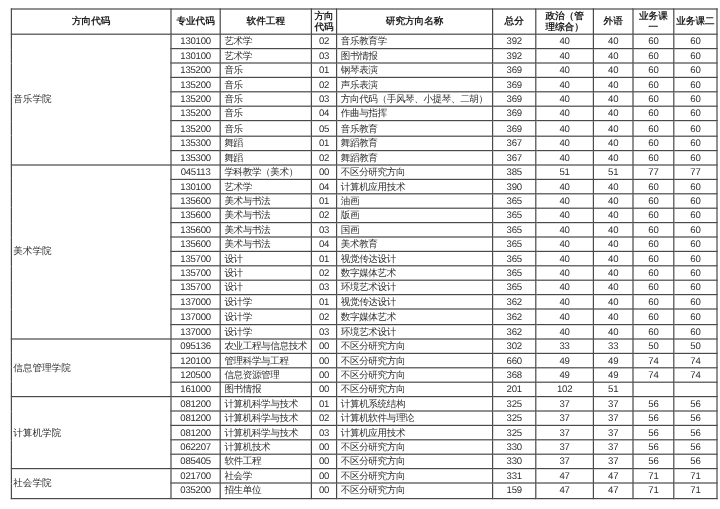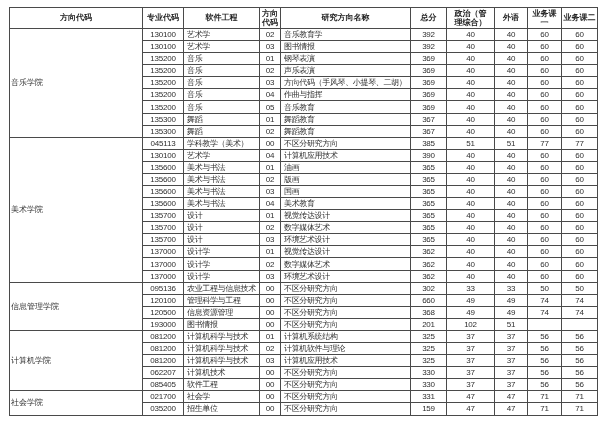--- a/index.html
+++ b/index.html
@@ -344,21 +344,21 @@
         <td class="c1">信息资源管理</td>
         <td class="c2">00</td>
         <td class="c3">不区分研究方向</td>
         <td class="c4">368</td>
         <td class="c5">49</td>
         <td class="c6">49</td>
         <td class="c7">74</td>
         <td class="c8">74</td>
       </tr>
       <tr>
-        <td class="c0">193000</td>
+        <td class="c0">161000</td>
         <td class="c1">图书情报</td>
         <td class="c2">00</td>
         <td class="c3">不区分研究方向</td>
         <td class="c4">201</td>
         <td class="c5">102</td>
         <td class="c6">51</td>
         <td class="c7"></td>
         <td class="c8"></td>
       </tr>
       <tr>

